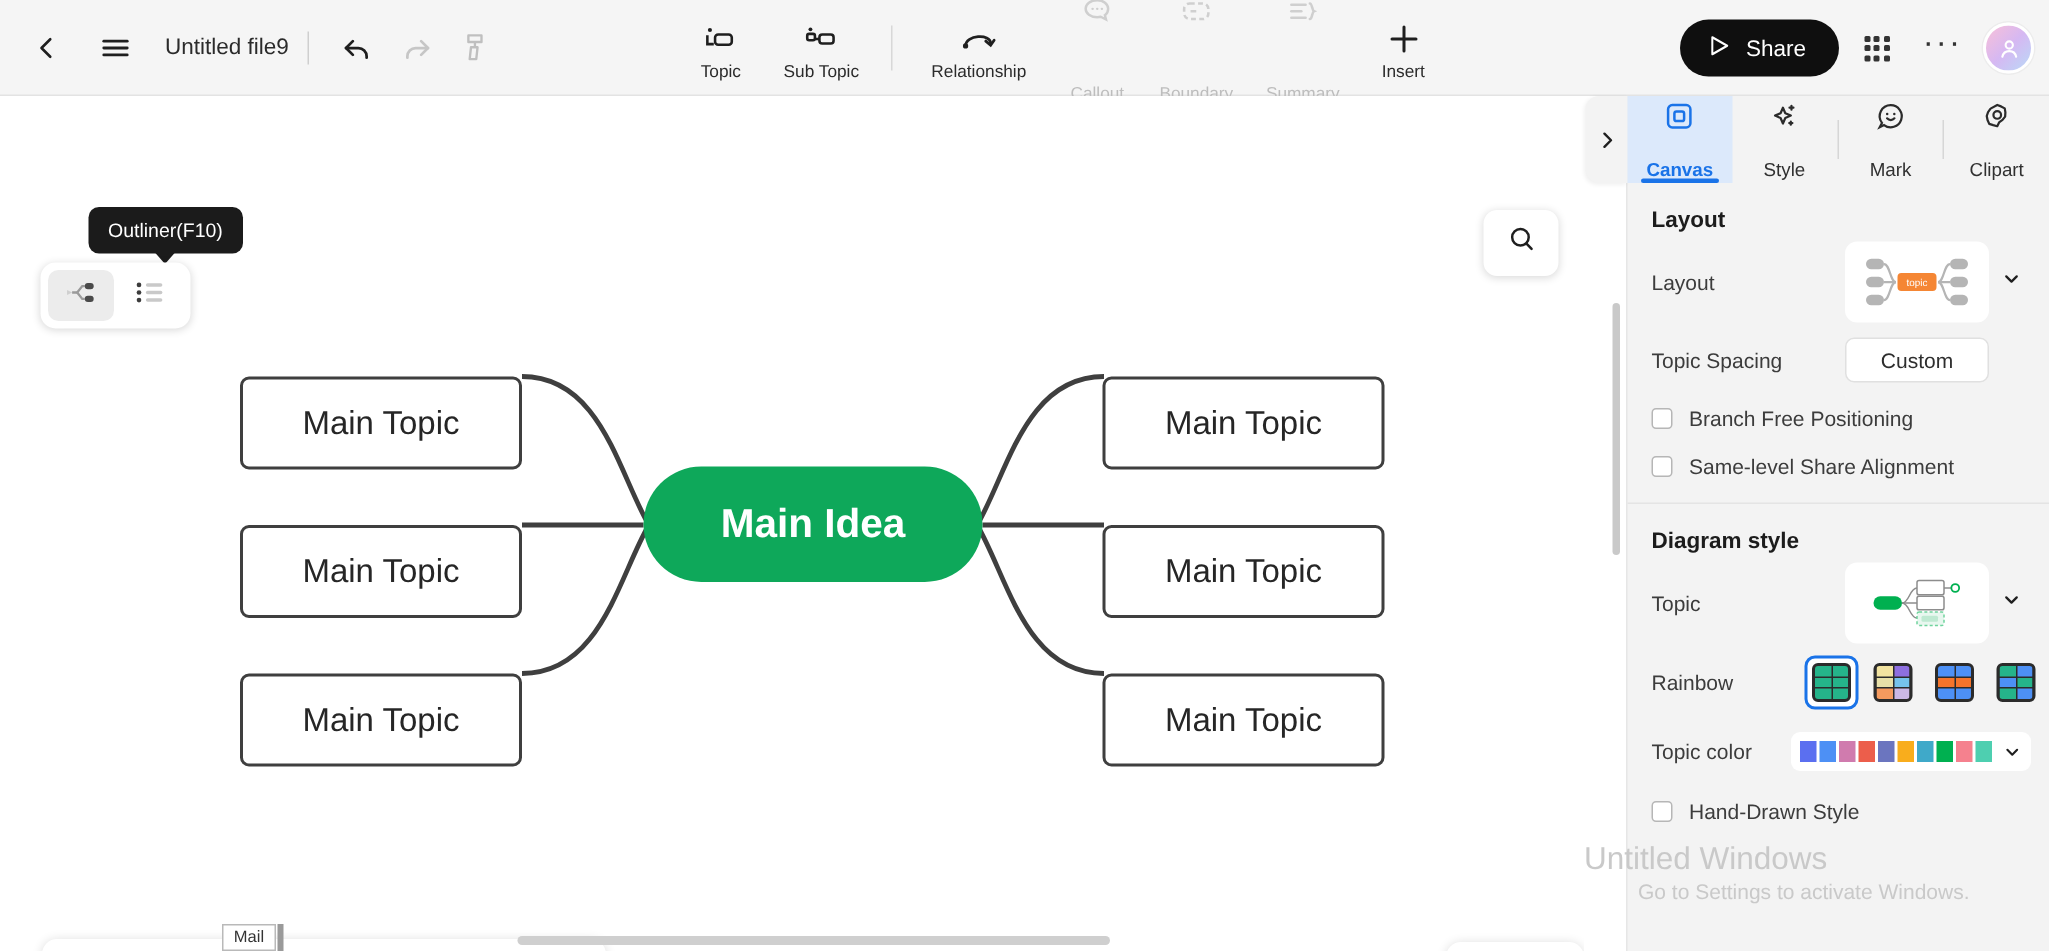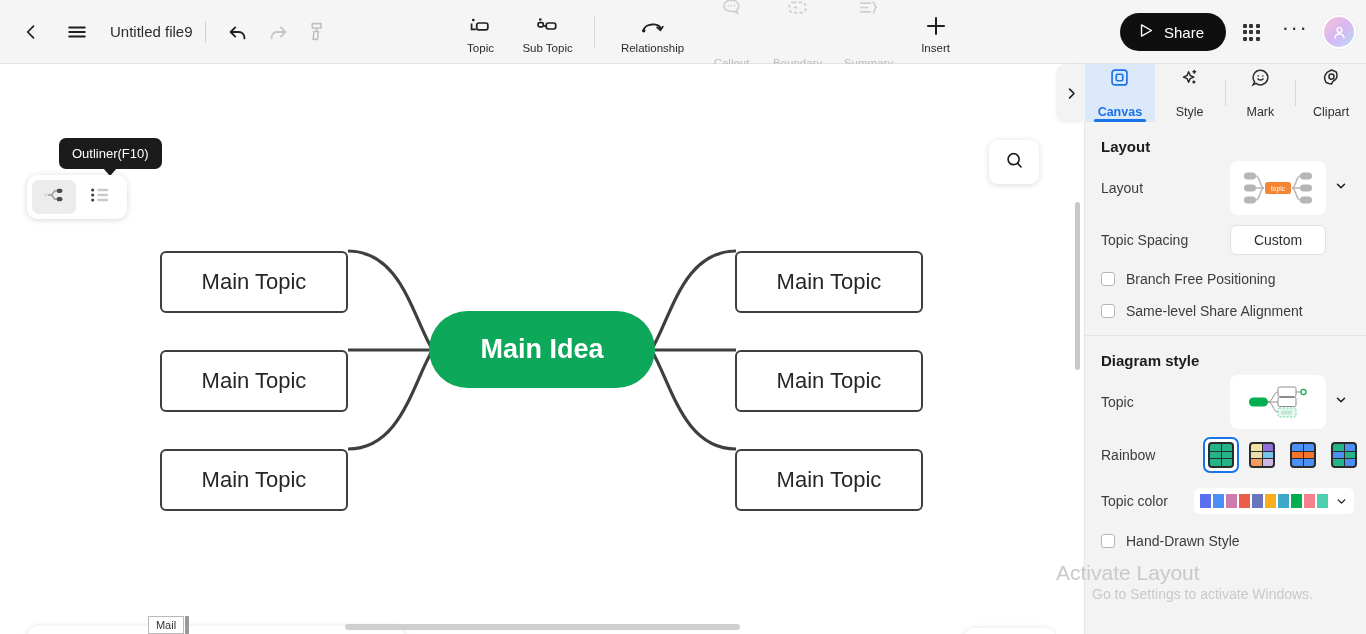--- a/index.html
+++ b/index.html
@@ -646,21 +646,21 @@
 
       <div class="cbrow" style="padding-top:10px">
         <span class="cbox"></span>
         <span class="ctxt">Hand-Drawn Style</span>
       </div>
 
     </div>
   </div>
 
   <div class="watermark">
-    <div class="wm1">Activate Layout</div>
+    <div class="wm1">Untitled Windows</div>
     <div class="wm2">Go to Settings to activate Windows.</div>
   </div>
 
   <div class="vscroll" style="right:286px; top:202px;"></div>
   <div class="hscroll"></div>
 
   <div class="mailtab">Mail</div>
   <div class="mailcaret"></div>
 </div>
 

